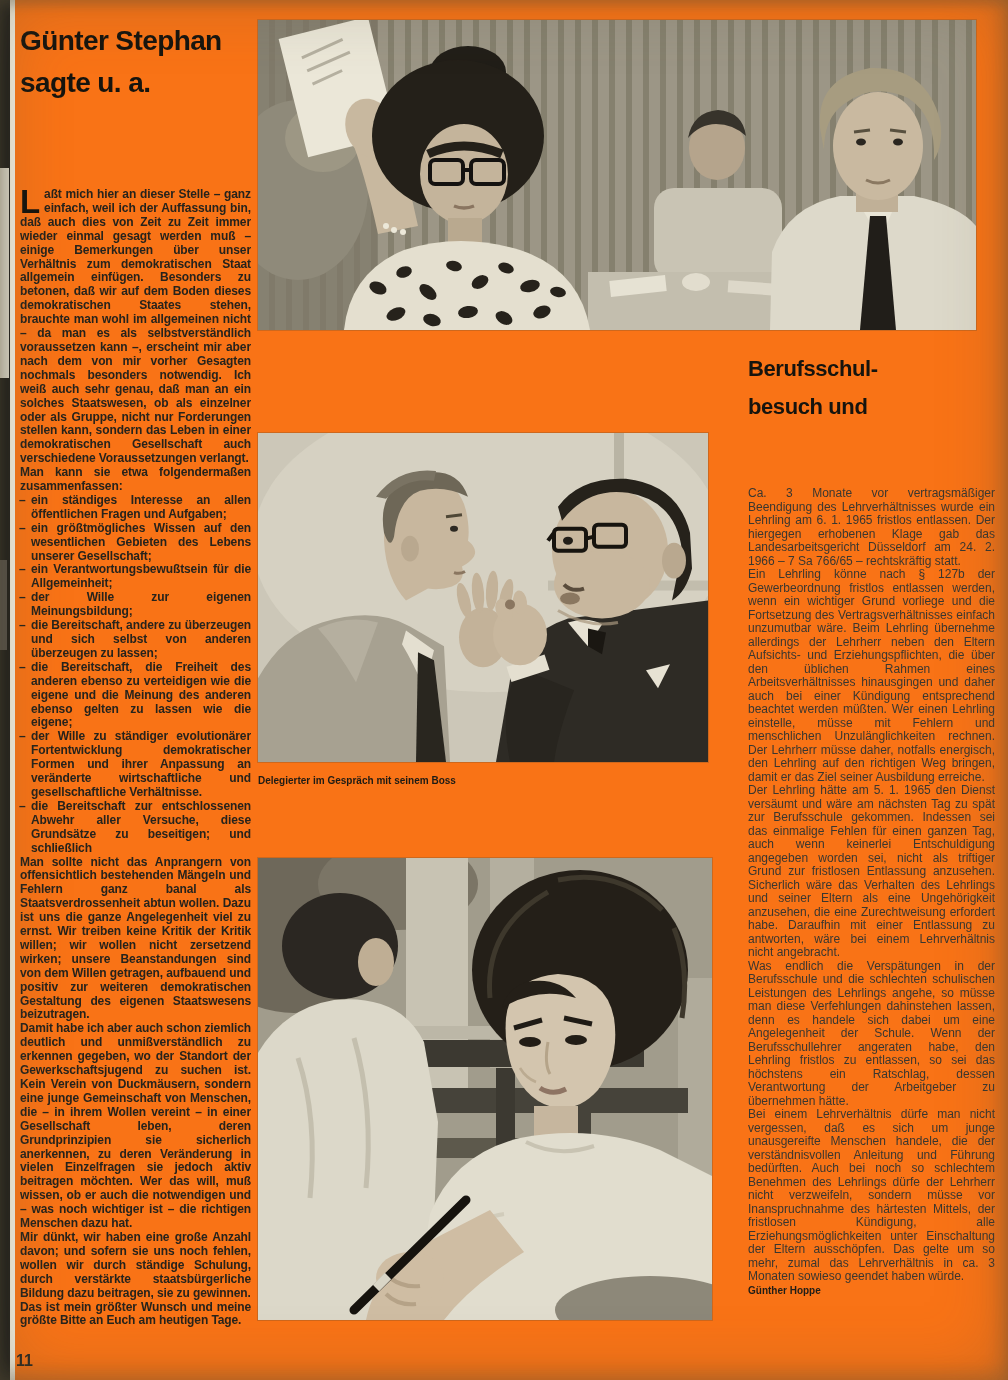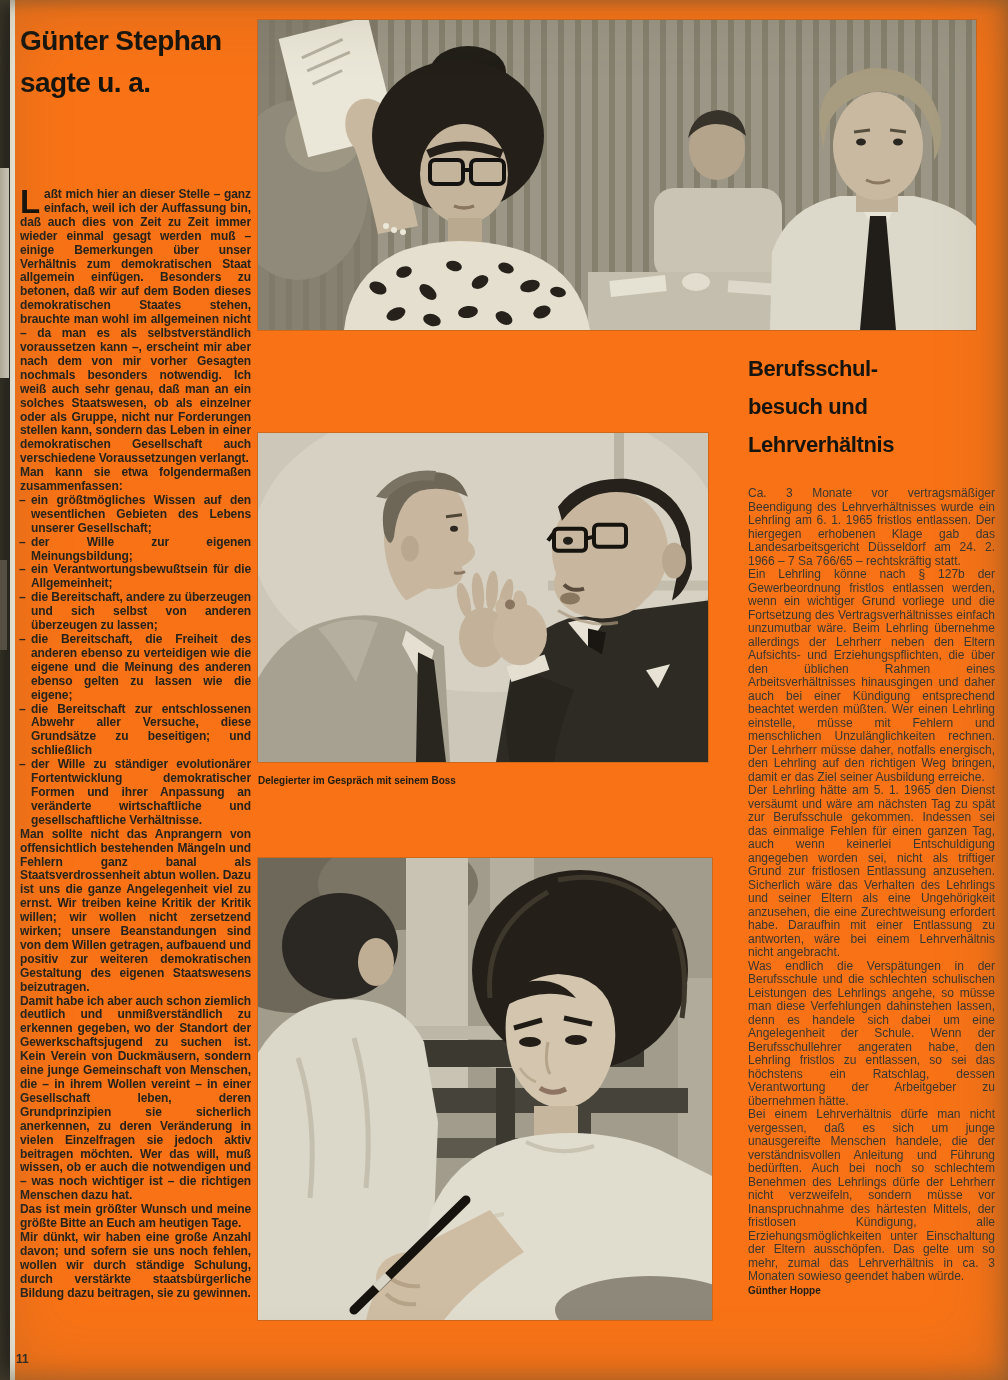--- a/index.html
+++ b/index.html
@@ -42,50 +42,51 @@
 
   .r-title { position:absolute; left:748px; top:350px; width:250px; z-index:10;
              font-weight:bold; font-size:22px; line-height:38px; letter-spacing:-.4px; color:#16140e; }
   .r-body  { position:absolute; left:748px; top:487px; width:247px; z-index:10;
              font-size:12px; font-weight:normal; line-height:13.5px;
              text-align:justify; color:#3a3730; }
   .r-body p { margin:0; }
   .signature { margin-top:18px; font-weight:bold; font-size:10px; color:#201e18; text-align:left; }
 
   .page-number { position:absolute; left:16px; top:1352px; z-index:10;
-                 font-size:12px; font-weight:bold; color:#2b2922; }
+                 font-size:16px; font-weight:bold; color:#2b2922; }
 </style>
 </head>
 <body>
 
 <div class="page">
   <div class="spine"></div>
   <div class="spine-frag"></div>
   <div class="spine-frag2"></div>
   <div class="gutter"></div>
 
   <h1 class="l-title">
     <span>Günter Stephan</span><br>
     <span>sagte u. a.</span>
   </h1>
 
   <div class="l-body">
     <p><span class="dropcap">L</span><span>aßt mich hier an dieser Stelle – ganz einfach, weil ich der Auffassung bin, daß auch dies von Zeit zu Zeit immer wieder einmal gesagt werden muß – einige Bemerkungen über unser Verhältnis zum demokratischen Staat allgemein einfügen. Besonders zu betonen, daß wir auf dem Boden dieses demokratischen Staates stehen, brauchte man wohl im allgemeinen nicht – da man es als selbstverständlich voraussetzen kann –, erscheint mir aber nach dem von mir vorher Gesagten nochmals besonders notwendig. Ich weiß auch sehr genau, daß man an ein solches Staatswesen, ob als einzelner oder als Gruppe, nicht nur Forderungen stellen kann, sondern das Leben in einer demokratischen Gesellschaft auch verschiedene Voraussetzungen verlangt.</span></p>
     <p>Man kann sie etwa folgendermaßen zusammenfassen:</p>
+    <p class="li">ein ständiges Interesse an allen öffentlichen Fragen und Aufgaben;</p>
     <p class="li">ein größtmögliches Wissen auf den wesentlichen Gebieten des Lebens unserer Gesellschaft;</p>
+    <p class="li">ein Verantwortungsbewußtsein für die Allgemeinheit;</p>
     <p class="li">der Wille zur eigenen Meinungsbildung;</p>
-    <p class="li">ein Verantwortungsbewußtsein für die Allgemeinheit;</p>
     <p class="li">die Bereitschaft, andere zu überzeugen und sich selbst von anderen überzeugen zu lassen;</p>
     <p class="li">die Bereitschaft, die Freiheit des anderen ebenso zu verteidigen wie die eigene und die Meinung des anderen ebenso gelten zu lassen wie die eigene;</p>
+    <p class="li">der Wille zu ständiger evolutionärer Fortentwicklung demokratischer Formen und ihrer Anpassung an veränderte wirtschaftliche und gesellschaftliche Verhältnisse.</p>
     <p class="li">die Bereitschaft zur entschlossenen Abwehr aller Versuche, diese Grundsätze zu beseitigen; und schließlich</p>
-    <p class="li">der Wille zu ständiger evolutionärer Fortentwicklung demokratischer Formen und ihrer Anpassung an veränderte wirtschaftliche und gesellschaftliche Verhältnisse.</p>
     <p>Man sollte nicht das Anprangern von offensichtlich bestehenden Mängeln und Fehlern ganz banal als Staatsverdrossenheit abtun wollen. Dazu ist uns die ganze Angelegenheit viel zu ernst. Wir treiben keine Kritik der Kritik willen; wir wollen nicht zersetzend wirken; unsere Beanstandungen sind von dem Willen getragen, aufbauend und positiv zur weiteren demokratischen Gestaltung des eigenen Staatswesens beizutragen.</p>
     <p>Damit habe ich aber auch schon ziemlich deutlich und unmißverständlich zu erkennen gegeben, wo der Standort der Gewerkschaftsjugend zu suchen ist. Kein Verein von Duckmäusern, sondern eine junge Gemeinschaft von Menschen, die – in ihrem Wollen vereint – in einer Gesellschaft leben, deren Grundprinzipien sie sicherlich anerkennen, zu deren Veränderung in vielen Einzelfragen sie jedoch aktiv beitragen möchten. Wer das will, muß wissen, ob er auch die notwendigen und – was noch wichtiger ist – die richtigen Menschen dazu hat.</p>
+    <p>Mir dünkt, wir haben eine große Anzahl davon; und sofern sie uns noch fehlen, wollen wir durch ständige Schulung, durch verstärkte staatsbürgerliche Bildung dazu beitragen, sie zu gewinnen.</p>
     <p>Das ist mein größter Wunsch und meine größte Bitte an Euch am heutigen Tage.</p>
-    <p>Mir dünkt, wir haben eine große Anzahl davon; und sofern sie uns noch fehlen, wollen wir durch ständige Schulung, durch verstärkte staatsbürgerliche Bildung dazu beitragen, sie zu gewinnen.</p>
   </div>
 
   <div class="photo photo-top">
     <svg viewBox="0 0 718 310" preserveAspectRatio="none">
       <defs>
         <pattern id="slats" width="17" height="12" patternUnits="userSpaceOnUse">
           <rect width="17" height="12" fill="#a59f8f"></rect>
           <rect x="11" width="6" height="12" fill="#8a8573"></rect>
         </pattern>
       </defs>
@@ -209,21 +210,20 @@
       <ellipse cx="262" cy="170" rx="7" ry="12" fill="#c8b79e" transform="rotate(-6 262 170)"></ellipse>
       <circle cx="252" cy="172" r="5" fill="#8a7660"></circle>
     </svg>
   </div>
 
   <div class="caption">Delegierter im Gespräch mit seinem Boss</div>
 
   <h2 class="r-title">
     <span>Berufsschul-</span><br>
     <span>besuch und</span><br>
-    <span>Lehrverhältnis</span>
   </h2>
 
   <div class="r-body">
     <p>Ca. 3 Monate vor vertragsmäßiger Beendigung des Lehrverhältnisses wurde ein Lehrling am 6. 1. 1965 fristlos entlassen. Der hiergegen erhobenen Klage gab das Landesarbeitsgericht Düsseldorf am 24. 2. 1966 – 7 Sa 766/65 – rechtskräftig statt.</p>
     <p>Ein Lehrling könne nach § 127b der Gewerbeordnung fristlos entlassen werden, wenn ein wichtiger Grund vorliege und die Fortsetzung des Vertragsverhältnisses einfach unzumutbar wäre. Beim Lehrling übernehme allerdings der Lehrherr neben den Eltern Aufsichts- und Erziehungspflichten, die über den üblichen Rahmen eines Arbeitsverhältnisses hinausgingen und daher auch bei einer Kündigung entsprechend beachtet werden müßten. Wer einen Lehrling einstelle, müsse mit Fehlern und menschlichen Unzulänglichkeiten rechnen. Der Lehrherr müsse daher, notfalls energisch, den Lehrling auf den richtigen Weg bringen, damit er das Ziel seiner Ausbildung erreiche.</p>
     <p>Der Lehrling hätte am 5. 1. 1965 den Dienst versäumt und wäre am nächsten Tag zu spät zur Berufsschule gekommen. Indessen sei das einmalige Fehlen für einen ganzen Tag, auch wenn keinerlei Entschuldigung angegeben worden sei, nicht als triftiger Grund zur fristlosen Entlassung anzusehen. Sicherlich wäre das Verhalten des Lehrlings und seiner Eltern als eine Ungehörigkeit anzusehen, die eine Zurechtweisung erfordert habe. Daraufhin mit einer Entlassung zu antworten, wäre bei einem Lehrverhältnis nicht angebracht.</p>
     <p>Was endlich die Verspätungen in der Berufsschule und die schlechten schulischen Leistungen des Lehrlings angehe, so müsse man diese Verfehlungen dahinstehen lassen, denn es handele sich dabei um eine Angelegenheit der Schule. Wenn der Berufsschullehrer angeraten habe, den Lehrling fristlos zu entlassen, so sei das höchstens ein Ratschlag, dessen Verantwortung der Arbeitgeber zu übernehmen hätte.</p>
     <p>Bei einem Lehrverhältnis dürfe man nicht vergessen, daß es sich um junge unausgereifte Menschen handele, die der verständnisvollen Anleitung und Führung bedürften. Auch bei noch so schlechtem Benehmen des Lehrlings dürfe der Lehrherr nicht verzweifeln, sondern müsse vor Inanspruchnahme des härtesten Mittels, der fristlosen Kündigung, alle Erziehungsmöglichkeiten unter Einschaltung der Eltern ausschöpfen. Das gelte um so mehr, zumal das Lehrverhältnis in ca. 3 Monaten sowieso geendet haben würde.</p>
     <p class="signature">Günther Hoppe</p>
   </div>

